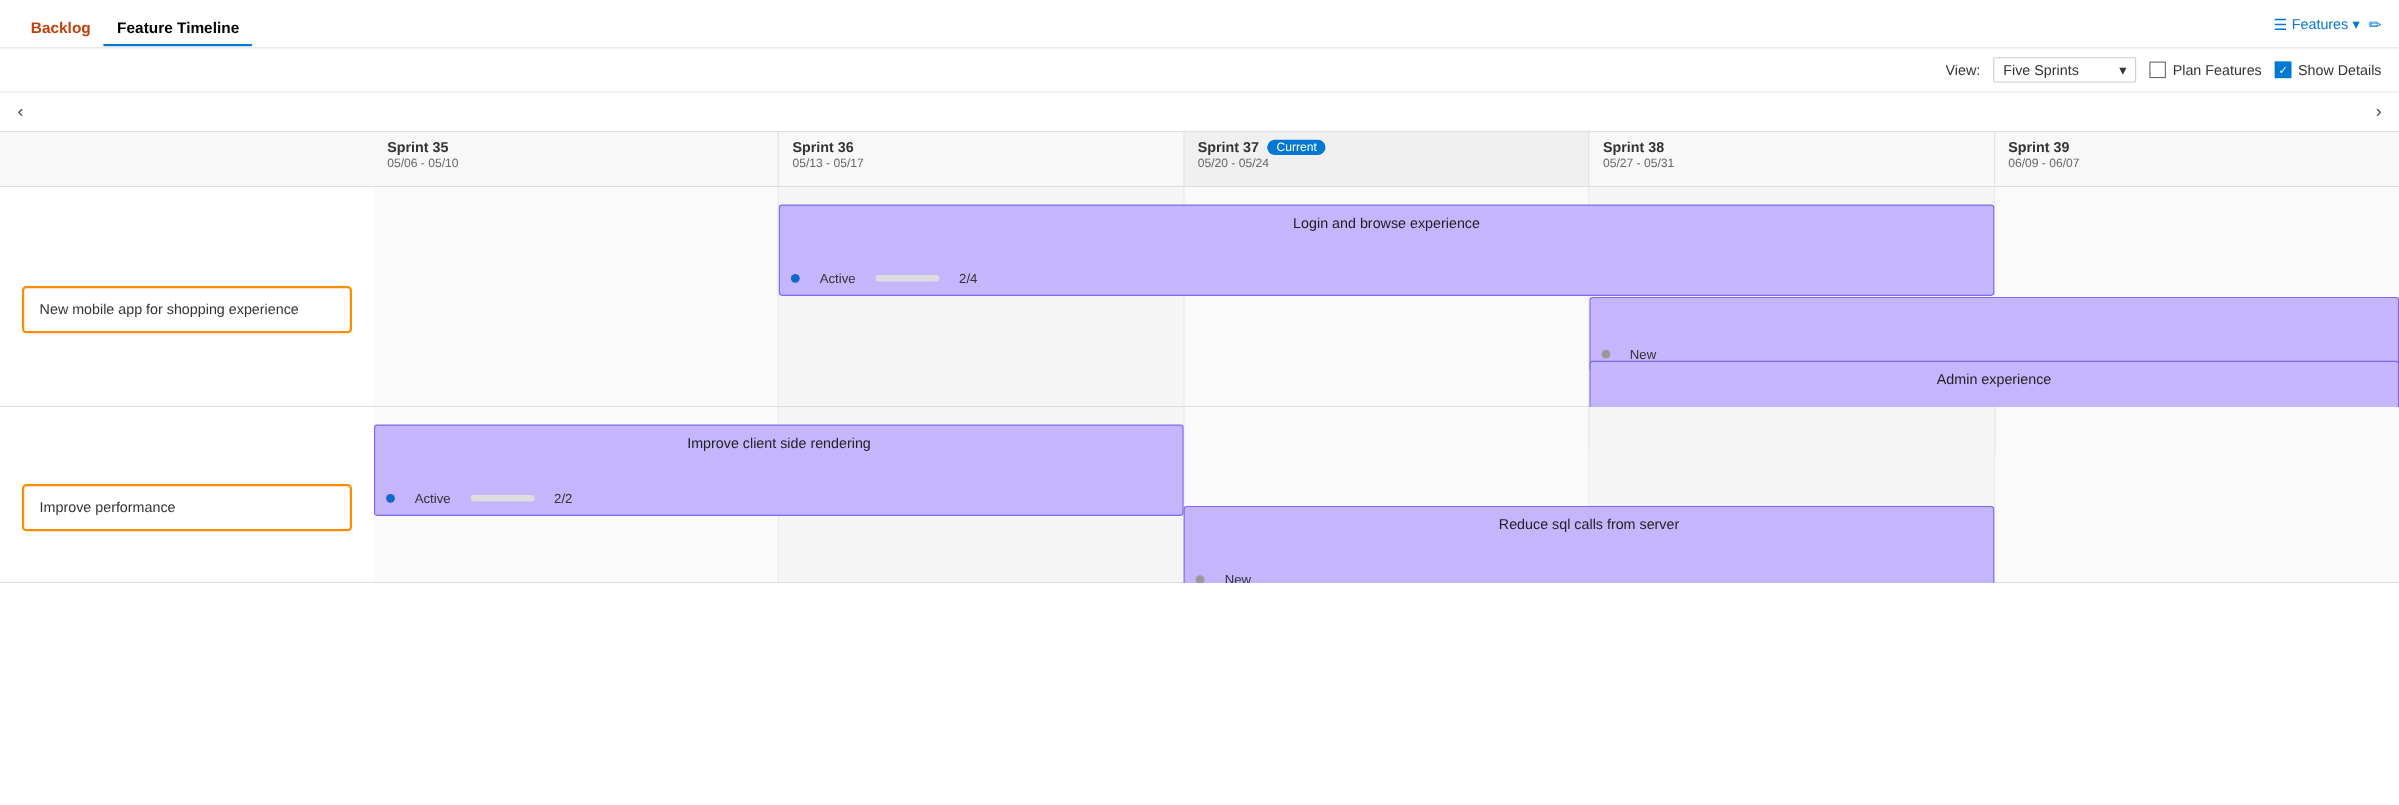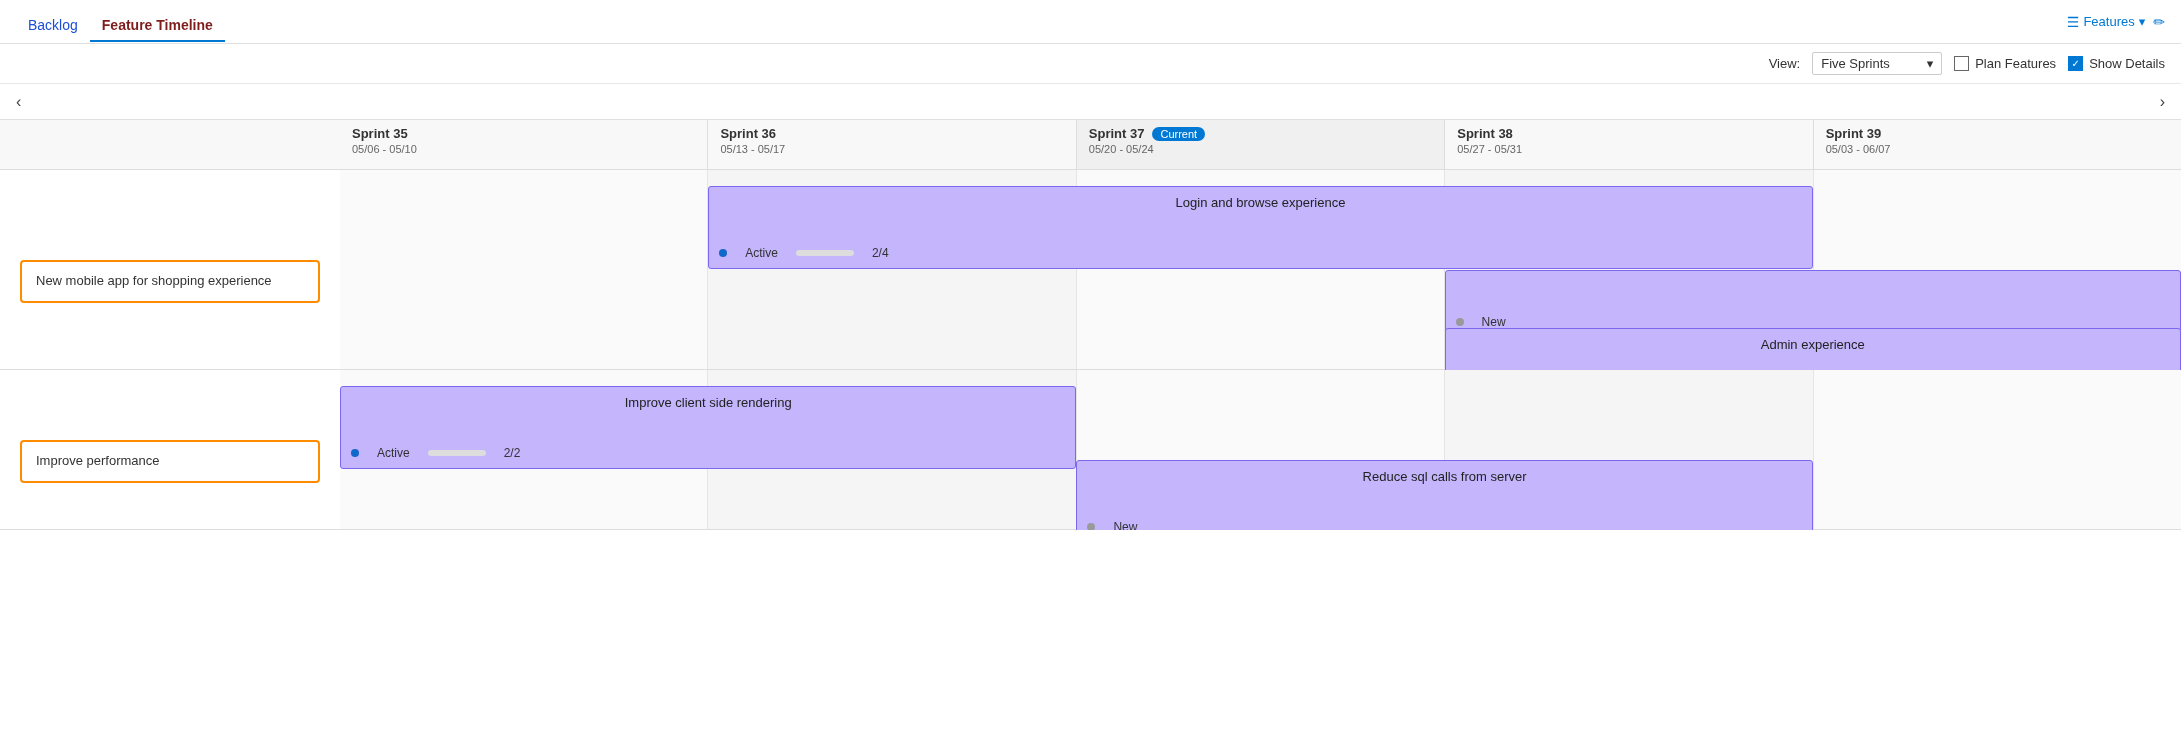--- a/index.html
+++ b/index.html
@@ -9,26 +9,27 @@
     .top-nav {
       display: flex;
       align-items: center;
       padding: 6px 16px 0;
       border-bottom: 1px solid #e0e0e0;
       height: 44px;
     }
     .nav-item {
       padding: 8px 12px;
       cursor: pointer;
-      color: #1d4ed8;
+      color: #c2410c;
       font-size: 14px;
       position: relative;
+      font-weight: bold;
     }
     .nav-item.active {
-      color: #7f1d1d;
+      color: #000000;
       font-weight: 600;
     }
     .nav-item.active::after {
       content: '';
       position: absolute;
       bottom: -1px;
       left: 0; right: 0;
       height: 2px;
       background: #0078d4;
     }
@@ -268,21 +269,21 @@
             <span class="current-badge">Current</span>
           </div>
           <div class="sprint-dates">05/20 - 05/24</div>
         </div>
         <div style="flex:1; padding:6px 12px; border-right:1px solid #ddd; background:#f8f8f8;">
           <div class="sprint-name">Sprint 38</div>
           <div class="sprint-dates">05/27 - 05/31</div>
         </div>
         <div style="flex:1; padding:6px 12px; background:#f8f8f8;">
           <div class="sprint-name">Sprint 39</div>
-          <div class="sprint-dates">05/03 - 06/07</div>
+          <div class="sprint-dates">06/09 - 06/07</div>
         </div>
       </div>
 
       <div style="min-height:200px; border-bottom:1px solid #ddd; display:flex; position:relative;">
         <div style="flex:1; border-right:1px solid #e5e5e5; background:#fafafa;"></div>
         <div style="flex:1; border-right:1px solid #e5e5e5; background:#f5f5f5;"></div>
         <div style="flex:1; border-right:1px solid #e5e5e5; background:#fafafa;"></div>
         <div style="flex:1; border-right:1px solid #e5e5e5; background:#f5f5f5;"></div>
         <div style="flex:1; background:#fafafa;"></div>
 

